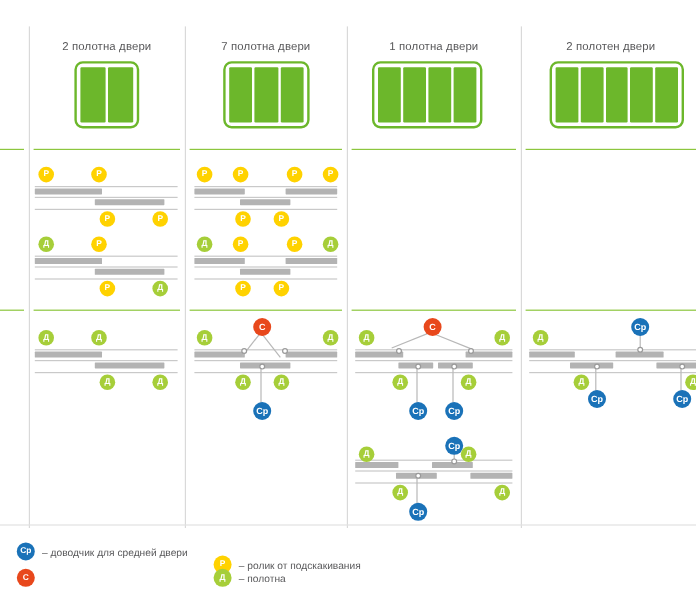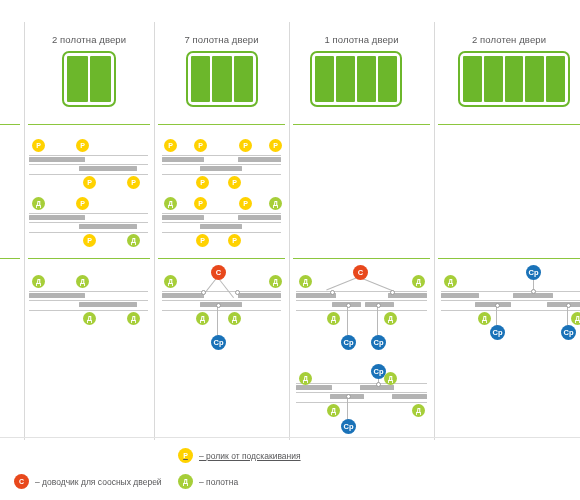--- a/index.html
+++ b/index.html
@@ -294,25 +294,28 @@
 
   <div class="conn" style="left:497px;top:305px;width:22px;transform:rotate(90deg);"></div>
   <div class="node" style="left:495px;top:303px;"></div>
   <div class="badge b-cp" style="left:490px;top:325px;width:15px;height:15px;">Ср</div>
 
   <div class="conn" style="left:568px;top:305px;width:22px;transform:rotate(90deg);"></div>
   <div class="node" style="left:566px;top:303px;"></div>
   <div class="badge b-cp" style="left:561px;top:325px;width:15px;height:15px;">Ср</div>
 
   <div class="legend">
+    <div class="legend-row" style="left:14px;top:12px;">
+      <div class="legend-badge" style="background:#1a72b8;">Ср</div>
+      <div class="legend-text">– доводчик для средней двери</div>
+    </div>
     <div class="legend-row" style="left:14px;top:34px;">
       <div class="legend-badge" style="background:#e8481c;">С</div>
-      <div class="legend-text">– доводчик для соосных дверей</div>
     </div>
-    <div class="legend-row" style="left:178px;top:8px;text-decoration:underline;">
+    <div class="legend-row" style="left:178px;top:23px;">
       <div class="legend-badge" style="background:#ffd200;">Р</div>
       <div class="legend-text">– ролик от подскакивания</div>
     </div>
     <div class="legend-row" style="left:178px;top:34px;">
       <div class="legend-badge" style="background:#a6ce39;">Д</div>
       <div class="legend-text">– полотна</div>
     </div>
   </div>
 
 </div>

